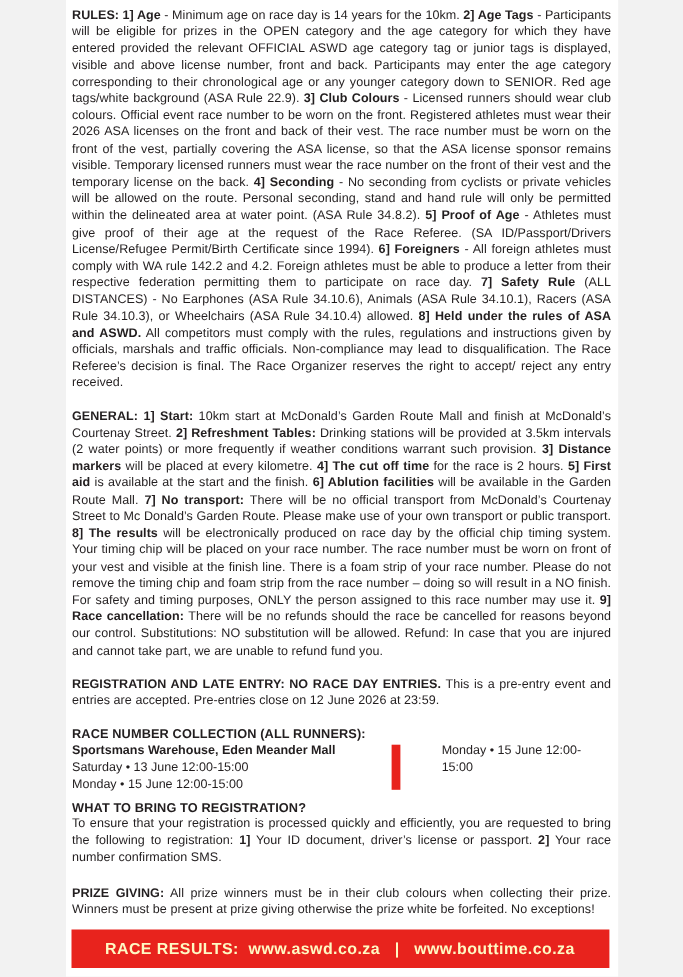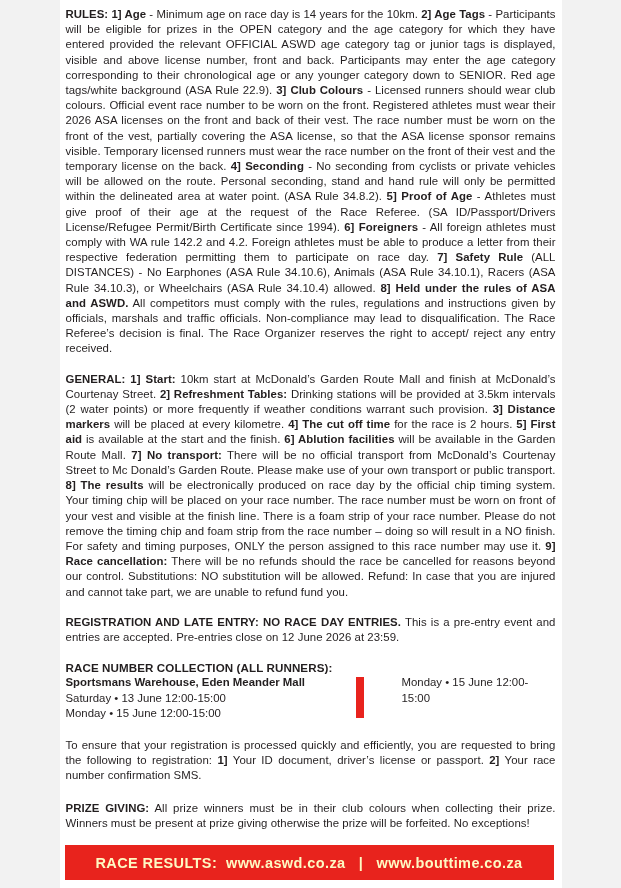--- a/index.html
+++ b/index.html
@@ -28,21 +28,21 @@
   }
   .para .b{font-weight:700;}
   .heading{
     font-size:11.6px;
     line-height:15.2px;
     font-weight:700;
     margin:0;
     letter-spacing:0.1px;
   }
   .heading .reg{font-weight:600;}
-  .collection{margin:0 0 17px 0;}
+  .collection{margin:0 0 6px 0;}
   .collection-cols{display:flex;align-items:flex-start;margin-top:0;}
   .col-left{width:290px;flex:none;}
   .red-divider{
     width:8px;height:41px;flex:none;
     background:var(--red);
     margin:2px 38px 0 0;
   }
   .col-right{flex:1;min-width:0;}
   .venue{font-weight:700;font-size:11.4px;line-height:15.2px;}
   .time-line{font-size:11.4px;line-height:15.2px;}
@@ -84,23 +84,24 @@
         <div class="time-line">Monday • 15 June 12:00-15:00</div>
       </div>
       <div class="red-divider"></div>
       <div class="col-right">
         <div class="time-line">Monday •  15 June 12:00-15:00</div>
       </div>
     </div>
   </div>
 
   <div class="titled-section">
+    <div class="heading">WHAT TO BRING TO REGISTRATION?</div>
     <p class="para"><span>To ensure that your registration is processed quickly and efficiently, you are requested to bring the following to registration: </span><span class="b">1]</span><span> Your ID document, driver’s license or passport.  </span><span class="b">2]</span><span> Your race number confirmation SMS.</span></p>
   </div>
 
 
-  <p class="para"><span class="b">PRIZE GIVING:</span><span> All prize winners must be in their club colours when collecting their prize. Winners must be present at prize giving otherwise the prize will be forfeited. No exceptions!</span></p>
+  <p class="para"><span class="b">PRIZE GIVING:</span><span> All prize winners must be in their club colours when collecting their prize. Winners must be present at prize giving otherwise the prize white be forfeited. No exceptions!</span></p>
 
   <div class="footer-bar">
     <span>RACE RESULTS:  www.aswd.co.za   |   www.bouttime.co.za</span>
   </div>
 
 </div>
 
 </body></html>

